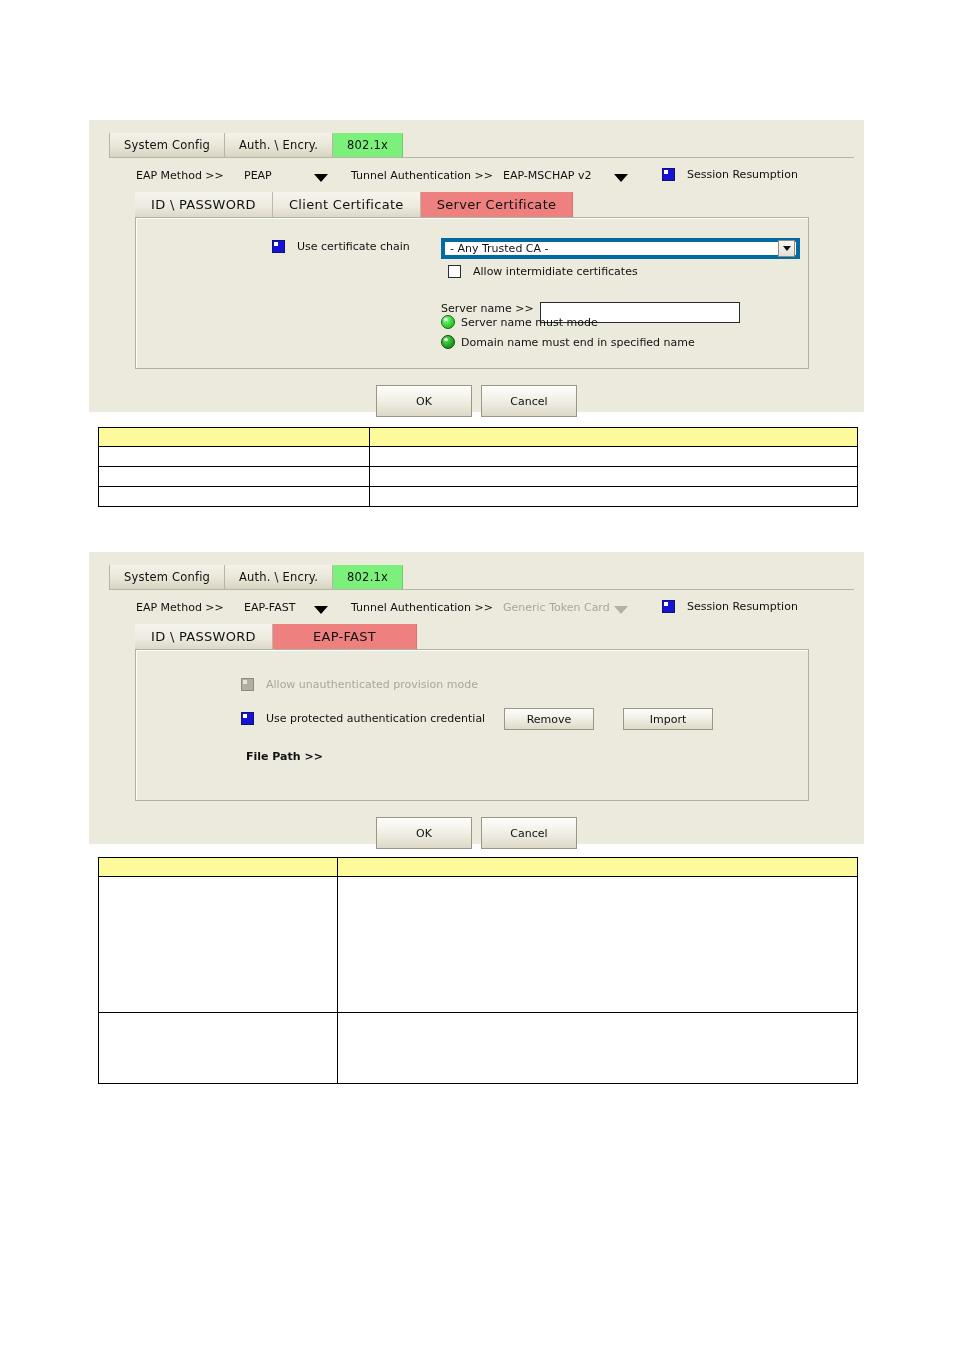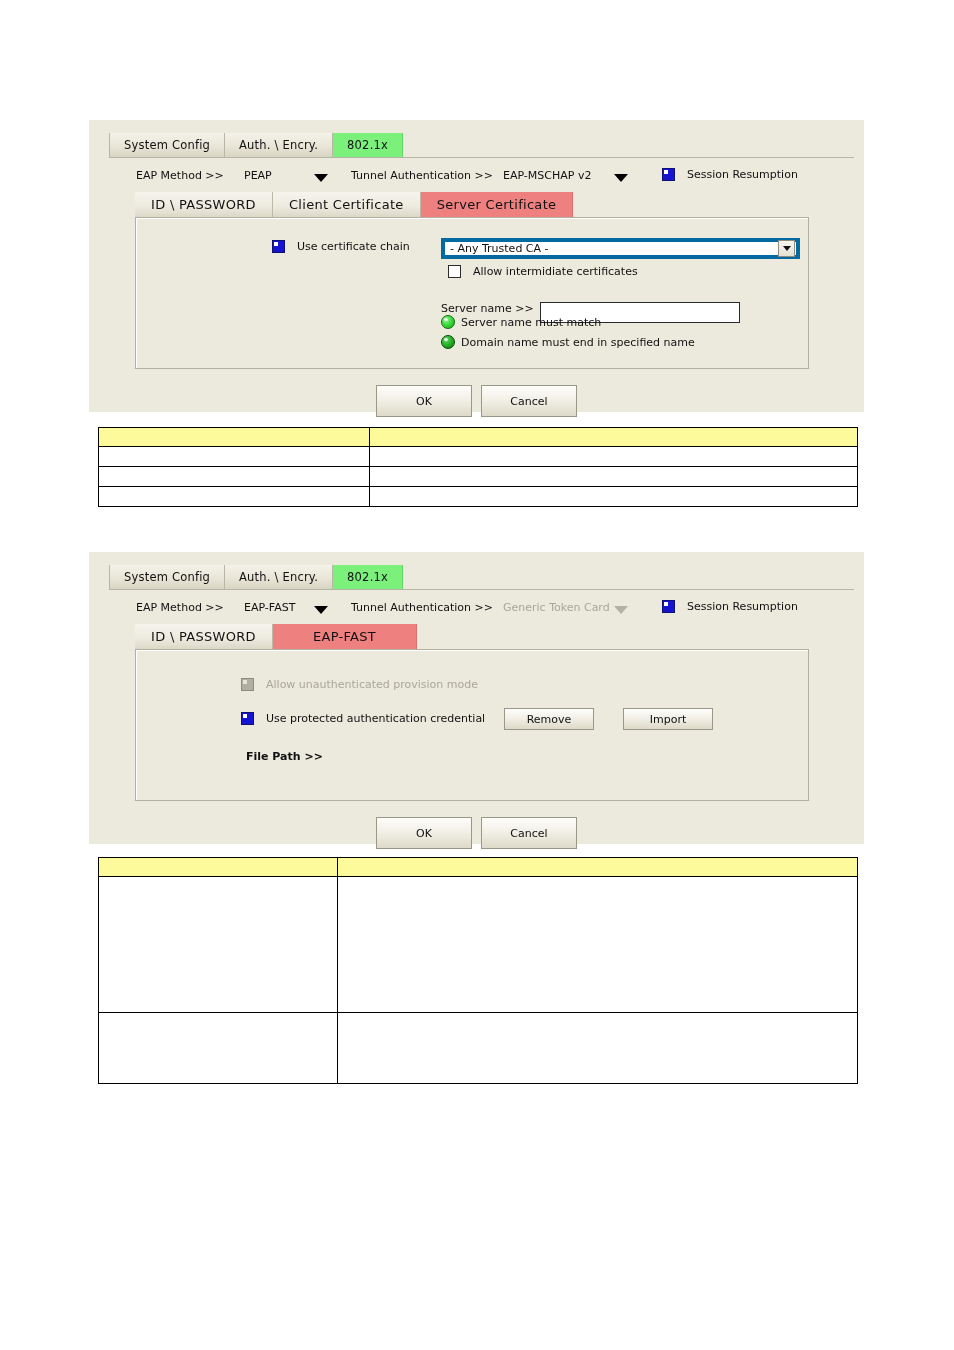--- a/index.html
+++ b/index.html
@@ -380,21 +380,21 @@
       <span class="cb-label">Allow intermidiate certificates</span>
     </div>
 
     <div class="servername-row">
       <span class="servername-label">Server name &gt;&gt;</span>
       <input class="text-input" type="text" value="" style="">
     </div>
 
     <div class="bullet-row r1">
       <span class="dot bright"></span>
-      <span class="bullet-text">Server name must match</span>
+      <span class="bullet-text">Server name must mode</span>
     </div>
     <div class="bullet-row r2">
       <span class="dot dark"></span>
       <span class="bullet-text">Domain name must end in specified name</span>
     </div>
   </div>
 
   <div class="btn footer-btn btn-ok">
     <span>OK</span>
   </div>

